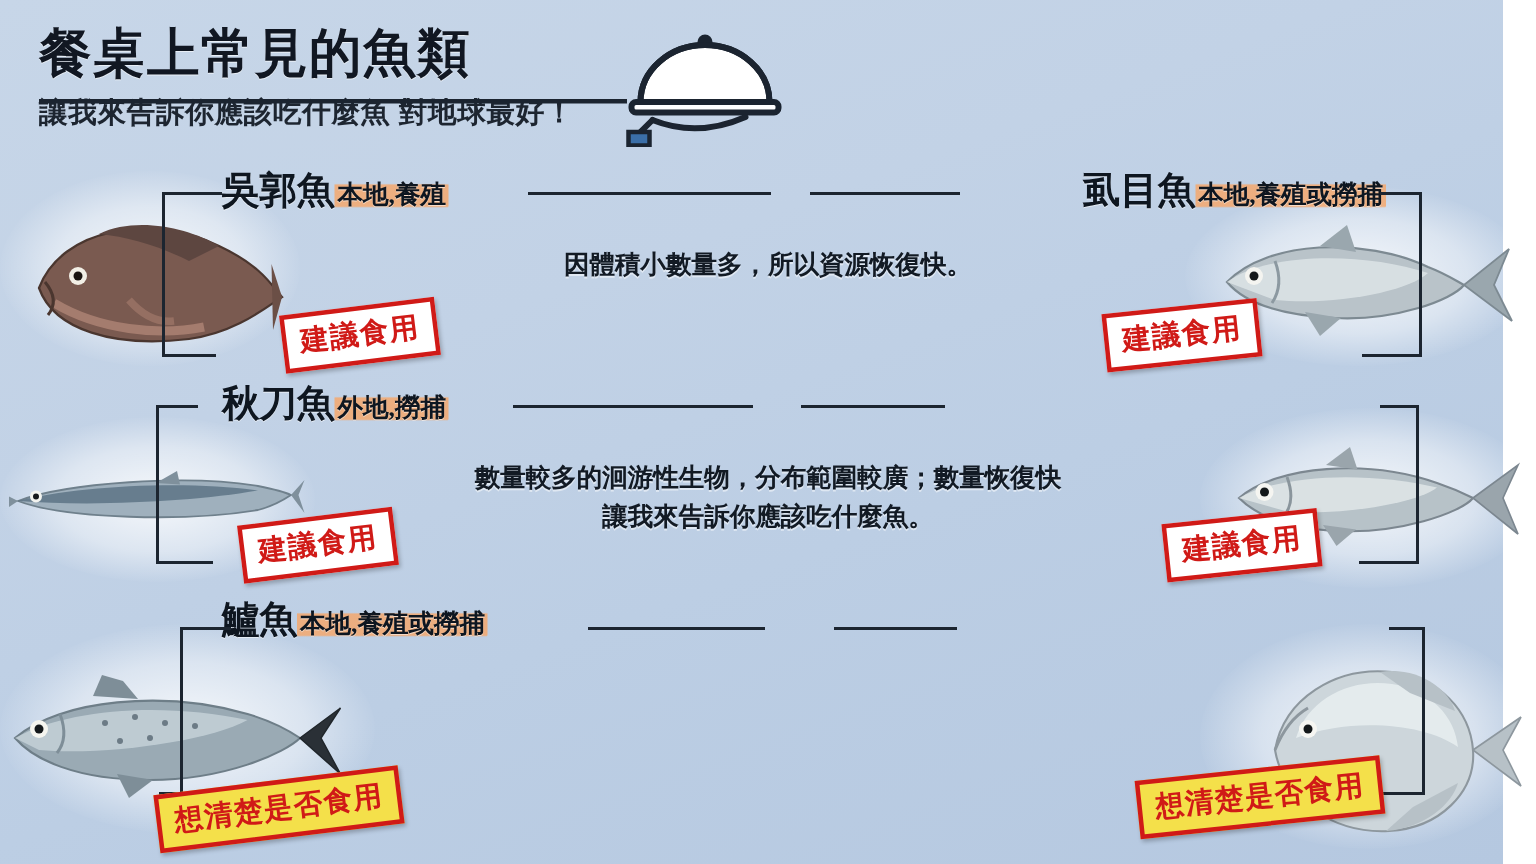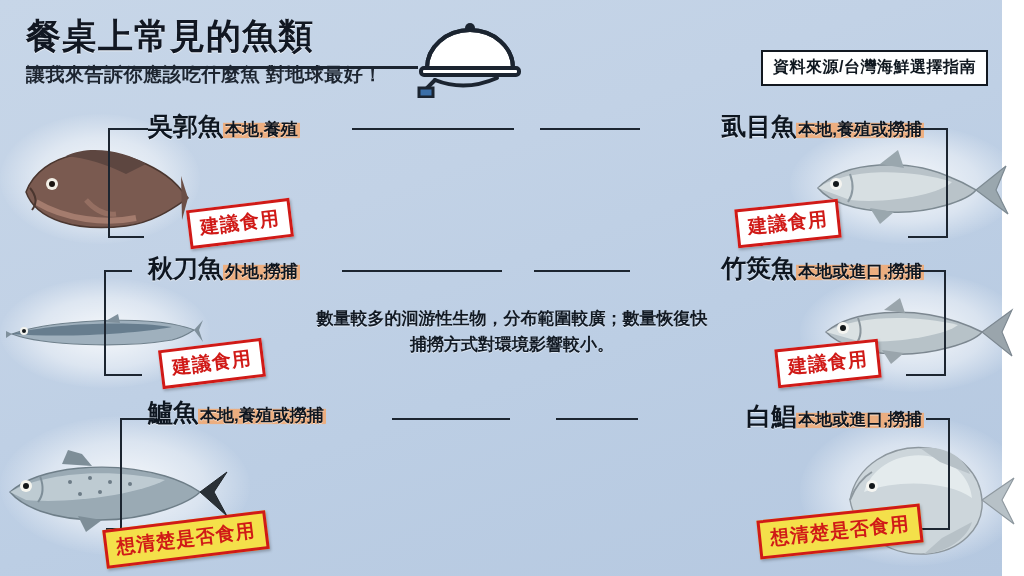--- a/index.html
+++ b/index.html
@@ -98,20 +98,21 @@
     color: #0e1620;
     text-shadow: 0 1px 0 rgba(255,255,255,0.55);
   }
   .label .name {
     font-size: 25px;
     font-weight: bold;
   }
   .label .qual {
     font-size: 17px;
     font-weight: bold;
+    font-family: Liberation Serif, serif;
   }
   .label-left  { left: 148px; }
   .label-right { right: 100px; text-align: center; }
 
   
   .hl {
     background: linear-gradient(to bottom, rgba(244,168,110,0.0) 12%, rgba(244,168,110,0.85) 18%, rgba(244,168,110,0.85) 92%, rgba(244,168,110,0.0) 98%);
     padding: 0 2px;
     border-radius: 2px;
   }
@@ -181,21 +182,20 @@
       <circle cx="55" cy="10" r="5" fill="#1b2430"></circle>
       <path d="M12 50 A43 38 0 0 1 98 50 Z" fill="#ffffff" stroke="#1b2430" stroke-width="4"></path>
       <path d="M12 50 A43 38 0 0 1 98 50 Z" fill="none" stroke="#1b2430" stroke-width="4"></path>
       <rect x="6" y="50" width="98" height="7" rx="3" fill="#ffffff" stroke="#1b2430" stroke-width="4"></rect>
       <path d="M20 62 q30 12 62 -2" fill="none" stroke="#1b2430" stroke-width="4" stroke-linecap="round"></path>
       <path d="M20 62 l-8 8 l0 8" fill="none" stroke="#1b2430" stroke-width="4" stroke-linecap="round"></path>
       <rect x="4" y="70" width="14" height="9" fill="#3b6fa8" stroke="#1b2430" stroke-width="3"></rect>
     </svg>
   </div>
 
-  <div class="source-box">資料來源/台灣海鮮選擇指南</div>
 
   <div class="row row-1">
 
     <div class="halo" style="left:0px; top:10px; width:200px; height:130px;"></div>
     <div class="halo" style="left:790px; top:20px; width:230px; height:120px;"></div>
 
     <div class="fish" style="left:6px; top:26px;">
       <svg width="190" height="110" viewBox="0 0 190 110">
         <path d="M20 62 C35 22 95 12 140 34 C170 48 176 62 182 68 C170 76 150 92 120 96 C70 102 30 90 20 62 Z" fill="#7a5a50" stroke="#4a362f" stroke-width="1.5"></path>
         <path d="M60 26 C85 14 120 22 140 34 L120 44 C100 34 80 28 60 26 Z" fill="#5d4640"></path>
@@ -231,20 +231,21 @@
     <div class="line" style="left:352px; top:24px; width:162px;"></div>
     <div class="line" style="left:540px; top:24px; width:100px;"></div>
     <div class="line" style="left:108px; top:24px; width:40px;"></div>
     <div class="vline" style="left:108px; top:24px; height:110px;"></div>
     <div class="line" style="left:108px; top:132px; width:36px;"></div>
     <div class="line" style="left:920px; top:24px; width:28px;"></div>
     <div class="vline" style="left:946px; top:24px; height:110px;"></div>
     <div class="line" style="left:908px; top:132px; width:38px;"></div>
 
     <div class="desc" style="top:60px;">
+      <div>因體積小數量多，所以資源恢復快。</div>
     </div>
 
     <div class="stamp rot-l" style="left:188px; top:100px;">建議食用</div>
     <div class="stamp rot-r" style="left:736px; top:100px;">建議食用</div>
   </div>
 
   <div class="row row-2">
 
     <div class="halo" style="left:0px; top:30px; width:210px; height:110px;"></div>
     <div class="halo" style="left:800px; top:24px; width:225px; height:120px;"></div>
@@ -270,36 +271,33 @@
         <path d="M70 66 l9 14 l13 -11 Z" fill="#9aa5ac"></path>
         <circle cx="31" cy="44" r="6" fill="#f5f5f1"></circle>
         <circle cx="31" cy="44" r="3" fill="#14181a"></circle>
         <path d="M46 34 q6 16 -2 26" fill="none" stroke="#8a959c" stroke-width="2"></path>
       </svg>
     </div>
 
     <div class="label label-left" style="top:4px;text-align:right;">
       <span class="name">秋刀魚</span><span class="qual hl">外地,撈捕</span>
     </div>
-    <div class="label label-right" style="top:4px;">
-      <span class="name">竹筴魚</span><span class="qual hl">本地或進口,撈捕</span>
-    </div>
 
     <div class="line" style="left:342px; top:22px; width:160px;"></div>
     <div class="line" style="left:534px; top:22px; width:96px;"></div>
     <div class="line" style="left:104px; top:22px; width:28px;"></div>
     <div class="vline" style="left:104px; top:22px; height:106px;"></div>
     <div class="line" style="left:104px; top:126px; width:38px;"></div>
     <div class="line" style="left:920px; top:22px; width:26px;"></div>
     <div class="vline" style="left:944px; top:22px; height:106px;"></div>
     <div class="line" style="left:906px; top:126px; width:38px;"></div>
 
     <div class="desc" style="top:58px;text-align:center;">
       <div>數量較多的洄游性生物，分布範圍較廣；數量恢復快</div>
-      <div>捕撈方式對環境影響較小。</div>
+      <div>讓我來告訴你應該吃什麼魚。</div>
     </div>
 
     <div class="stamp rot-l" style="left:160px; top:96px;">建議食用</div>
     <div class="stamp rot-r" style="left:776px; top:96px;">建議食用</div>
   </div>
 
   <div class="row row-3">
 
     <div class="halo" style="left:0px; top:20px; width:250px; height:140px;"></div>
     <div class="halo" style="left:800px; top:20px; width:225px; height:150px;"></div>
@@ -334,23 +332,20 @@
         <path d="M162 74 L194 52 L182 74 L194 98 Z" fill="#b7c1c7" stroke="#8d979e" stroke-width="1.1"></path>
         <circle cx="52" cy="60" r="6" fill="#f6f6f2"></circle>
         <circle cx="52" cy="60" r="3" fill="#14181a"></circle>
         <path d="M30 74 q8 -20 22 -28" fill="none" stroke="#8d979e" stroke-width="2"></path>
       </svg>
     </div>
 
     <div class="label label-left" style="top:0;">
       <span class="name">鱸魚</span><span class="qual hl">本地,養殖或撈捕</span>
     </div>
-    <div class="label label-right" style="top:4px;">
-      <span class="name">白鯧</span><span class="qual hl">本地或進口,撈捕</span>
-    </div>
 
     <div class="line" style="left:392px; top:22px; width:118px;"></div>
     <div class="line" style="left:556px; top:22px; width:82px;"></div>
     <div class="line" style="left:120px; top:22px; width:34px;"></div>
     <div class="vline" style="left:120px; top:22px; height:112px;"></div>
     <div class="line" style="left:106px; top:132px; width:32px;"></div>
     <div class="line" style="left:926px; top:22px; width:24px;"></div>
     <div class="vline" style="left:948px; top:22px; height:112px;"></div>
     <div class="line" style="left:912px; top:132px; width:36px;"></div>
 

